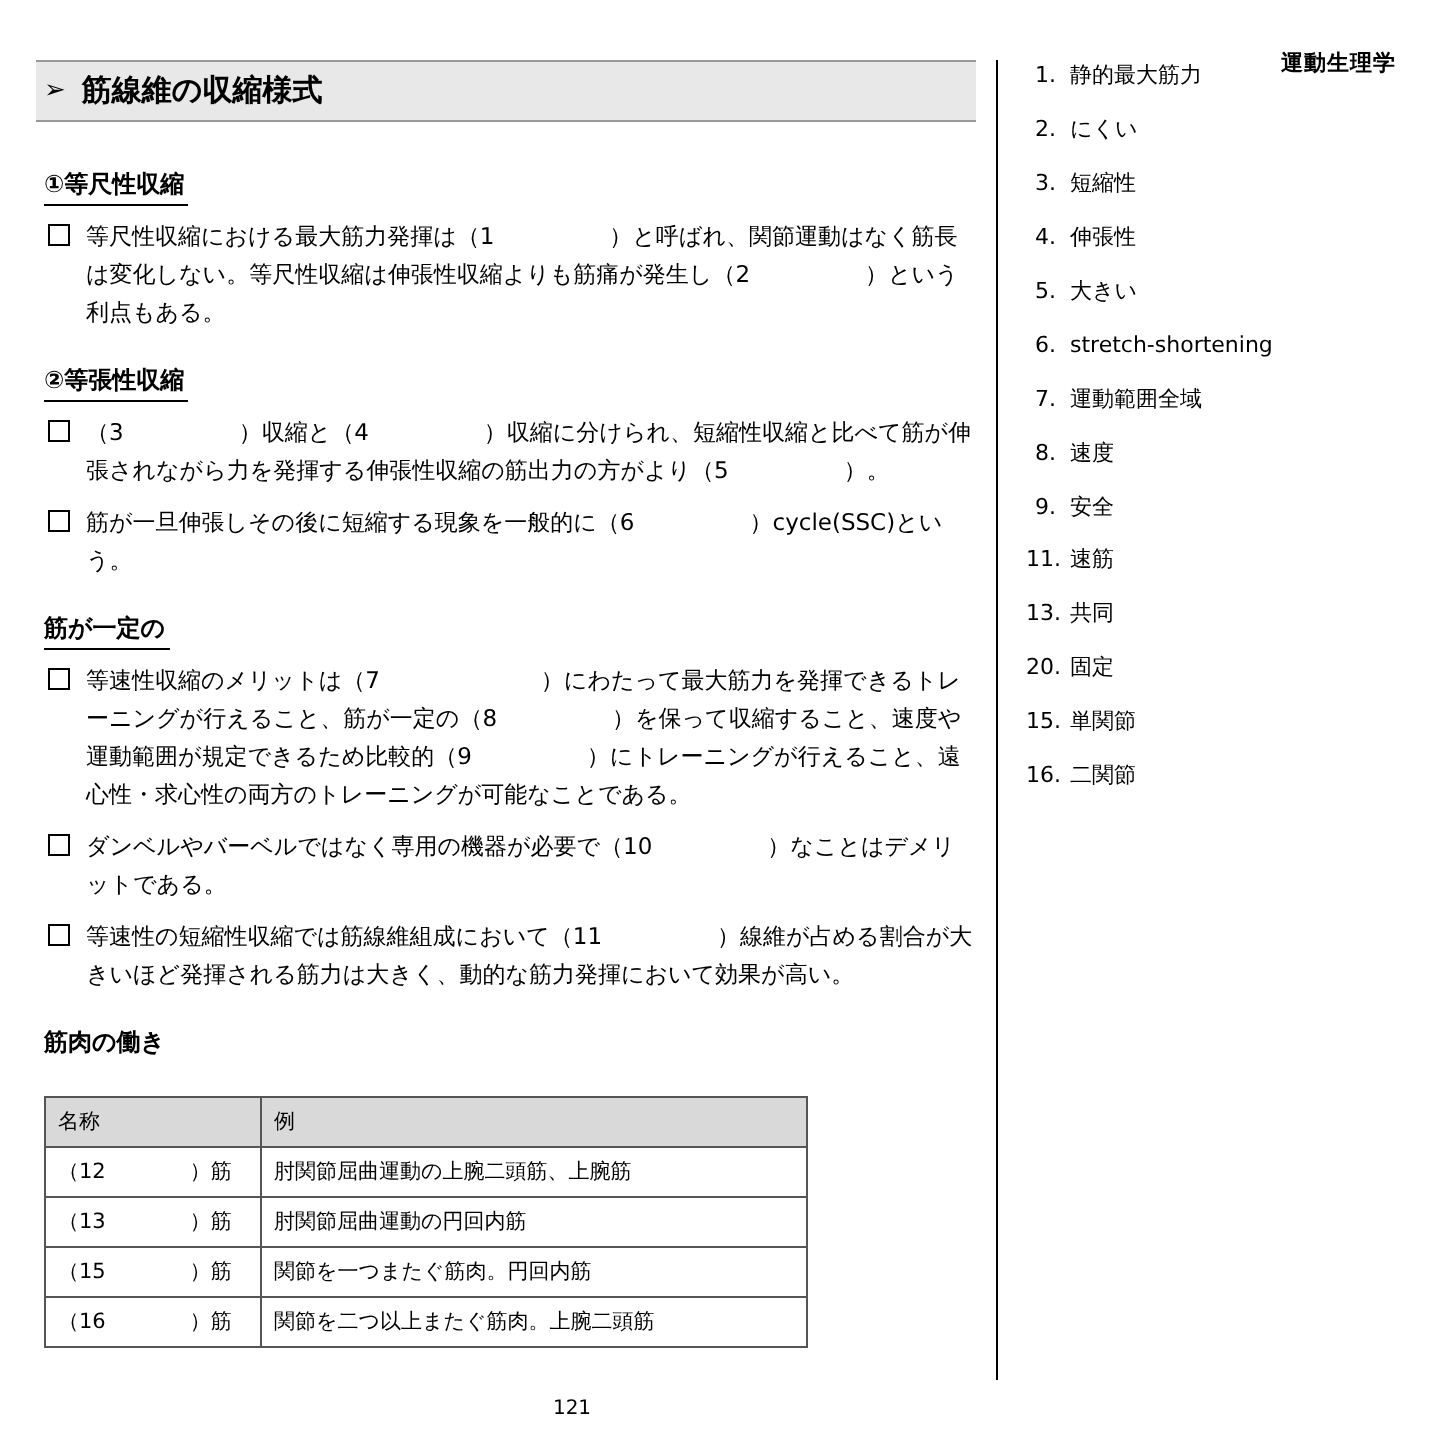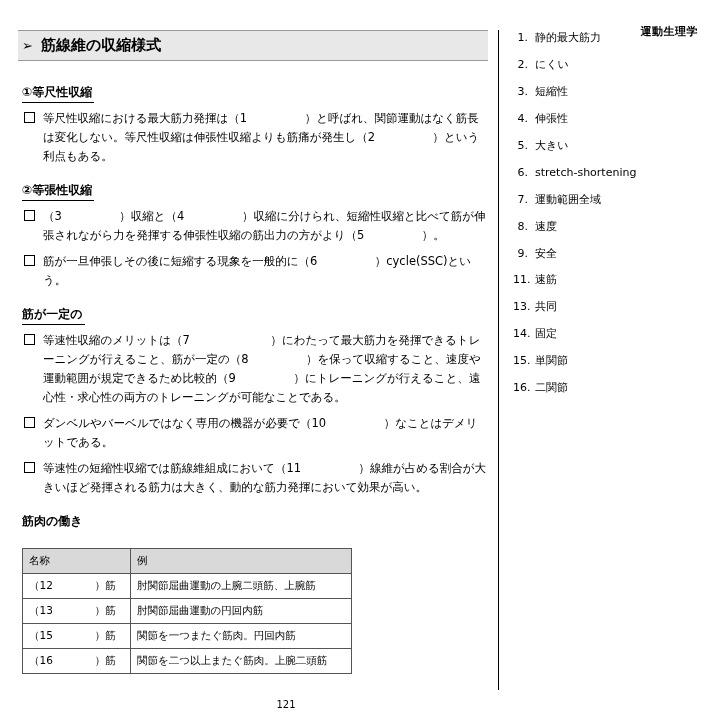--- a/index.html
+++ b/index.html
@@ -109,21 +109,21 @@
 
   
   .table-head {
     font-size: 12px;
     font-weight: bold;
     margin: 16px 0 18px 4px;
   }
   table.muscle {
     border-collapse: collapse;
     margin-left: 4px;
-    width: 330px;
+    width: 382px;
   }
   table.muscle th, table.muscle td {
     border: 1px solid #555;
     font-size: 10.5px;
     padding: 5px 6px;
     text-align: left;
     font-weight: normal;
     height: 13px;
   }
   table.muscle th {
@@ -288,21 +288,21 @@
         </li>
         <li>
           <span class="num">11.</span>
           <span>速筋</span>
         </li>
         <li>
           <span class="num">13.</span>
           <span>共同</span>
         </li>
         <li>
-          <span class="num">14.</span>
+          <span class="num">20.</span>
           <span>固定</span>
         </li>
         <li>
           <span class="num">15.</span>
           <span>単関節</span>
         </li>
         <li>
           <span class="num">16.</span>
           <span>二関節</span>
         </li>

